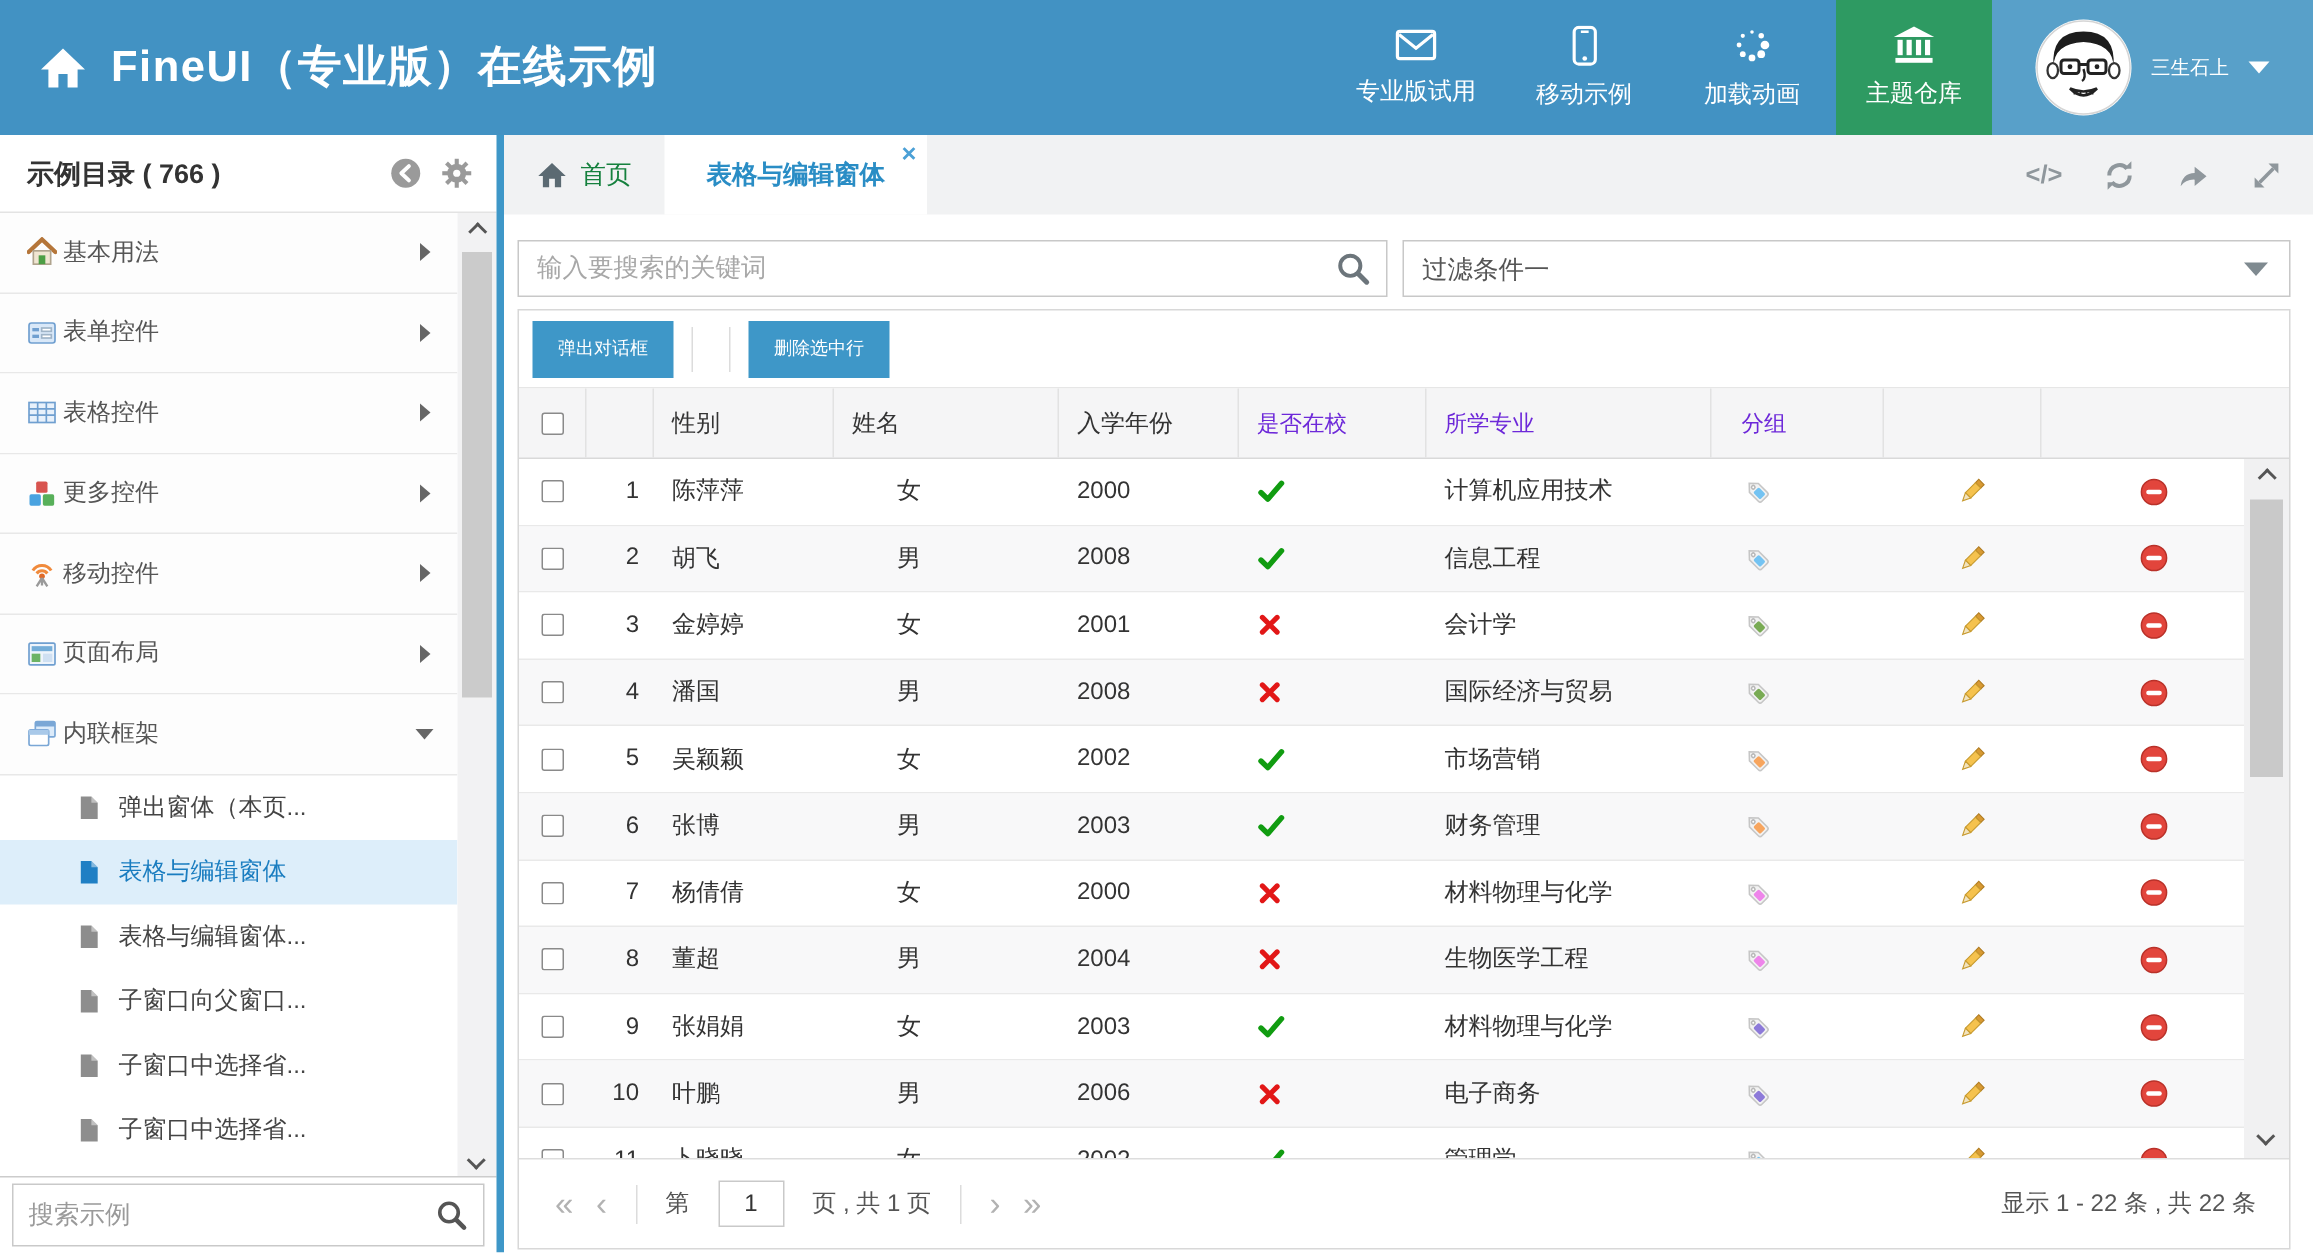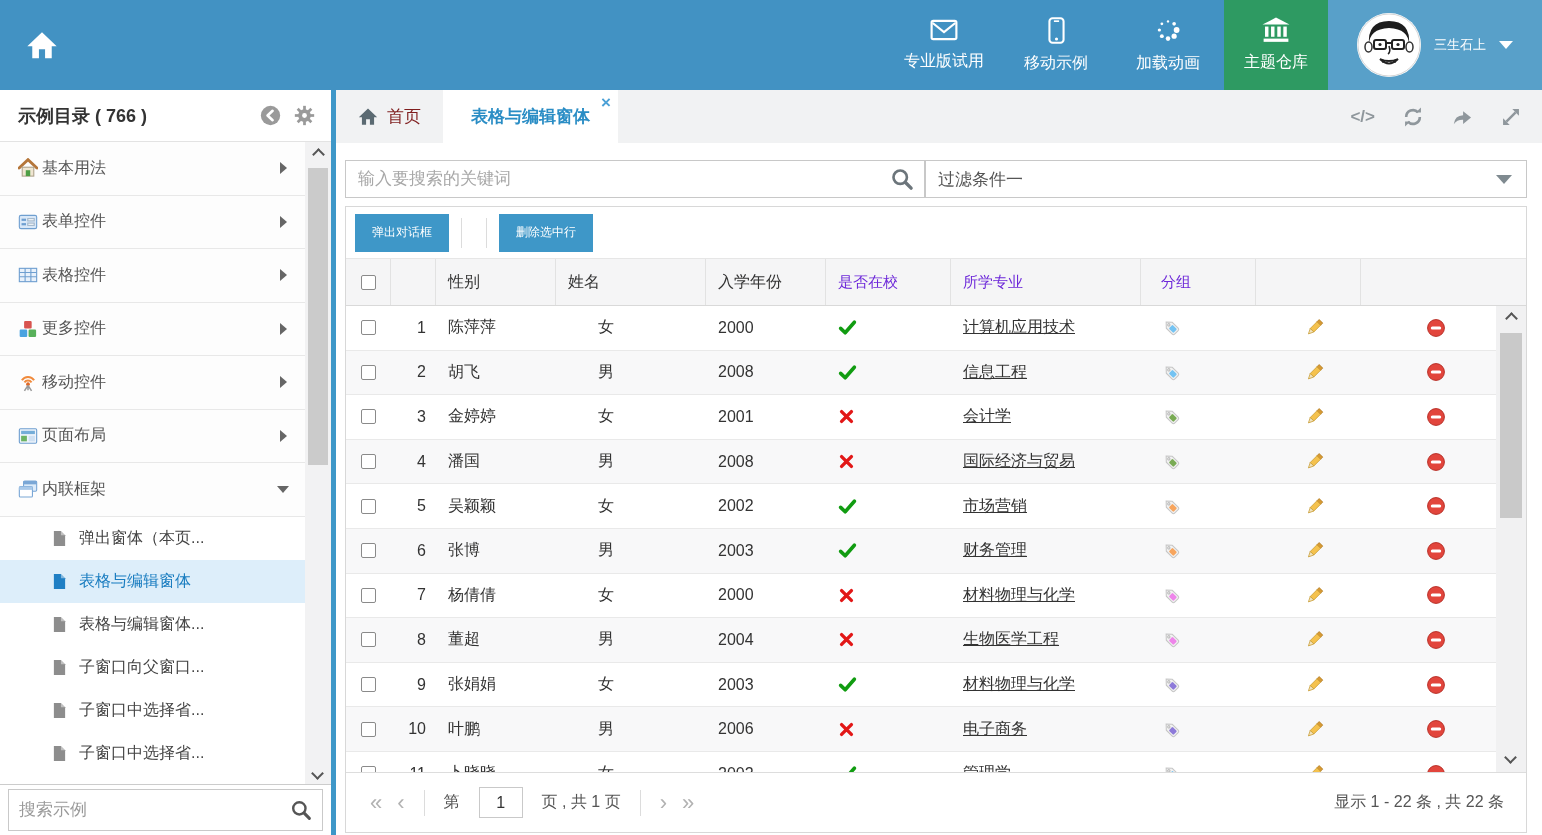--- a/index.html
+++ b/index.html
@@ -40,27 +40,27 @@
   .chev.up{transform:rotate(-135deg);}
   .chev.down{transform:rotate(45deg);position:absolute;bottom:2px;left:8px;}
   .s-search{position:absolute;left:0;right:0;bottom:0;height:51px;background:#fff;border-top:1px solid #cccccc;padding:4px 8px;}
   .s-search-box{height:100%;border:1px solid #c9c9c9;display:flex;align-items:center;padding:0 10px;}
   .s-search-box input{flex:1;border:none;outline:none;font-size:17px;color:#444;font-family:inherit;}
   .s-search-box input::placeholder{color:#9a9a9a;}
 
   
   .main{position:absolute;left:336px;top:90px;right:0;bottom:0;background:#fff;}
   .tabstrip{height:53px;background:#f1f2f3;display:flex;align-items:stretch;}
-  .tab{display:flex;align-items:center;gap:9px;padding:0 22px;cursor:pointer;font-size:17px;color:#7f1d1d;}
+  .tab{display:flex;align-items:center;gap:9px;padding:0 22px;cursor:pointer;font-size:17px;color:#15803d;}
   .tab.active{background:#fff;color:#2a8dc5;font-weight:bold;position:relative;padding:0 28px;}
   .tab-close{position:absolute;top:4px;right:7px;color:#4ba0d6;font-size:17px;font-weight:bold;line-height:1;cursor:pointer;}
   .strip-icons{margin-left:auto;display:flex;align-items:center;gap:27px;padding-right:20px;}
   .strip-icons .sicon{cursor:pointer;color:#8f979c;font-weight:bold;font-size:17px;}
   .content{padding:17px 15px 0 9px;}
-  .controls-row{display:flex;height:38px;}
+  .controls-row{display:flex;gap:10px;height:38px;}
   .search-box{width:580px;border:1px solid #c8c8c8;display:flex;align-items:center;padding:0 10px 0 12px;background:#fff;}
   .search-box input{flex:1;border:none;outline:none;font-size:17px;color:#444;font-family:inherit;}
   .search-box input::placeholder{color:#a8a8a8;}
   .filter-dd{flex:1;border:1px solid #c8c8c8;display:flex;align-items:center;padding:0 14px 0 12px;background:#fff;cursor:pointer;}
   .filter-dd .fval{flex:1;font-size:17px;color:#555;}
   .dd-caret{width:0;height:0;border-left:8px solid transparent;border-right:8px solid transparent;border-top:9px solid #7f8a90;}
 
   .panel{margin-top:8px;height:627px;border:1px solid #d8d8d8;display:flex;flex-direction:column;background:#fff;}
   .panel-toolbar{height:52px;flex:none;display:flex;align-items:center;padding-left:9px;border-bottom:1px solid #e6e6e6;}
   .btn{height:38px;background:#3e97c8;border:none;color:#fff;font-size:12px;padding:0 17px;cursor:pointer;font-family:inherit;}
@@ -77,21 +77,21 @@
   .c-sel{width:45px;flex:none;justify-content:center;padding-left:0;}
   .c-num{width:45px;flex:none;justify-content:flex-end;padding:0 10px 0 0;font-size:16px;color:#333;}
   .c-name{width:150px;flex:none;font-size:16px;color:#333;}
   .c-gender{width:120px;flex:none;font-size:16px;color:#333;}
   .c-year{width:120px;flex:none;font-size:16px;color:#333;}
   .c-school{width:125px;flex:none;}
   .c-major{width:190px;flex:none;}
   .c-group{width:115px;flex:none;padding-left:20px;}
   .c-edit{width:105px;flex:none;justify-content:center;}
   .c-del{width:137px;flex:none;justify-content:center;}
-  .major-link{font-size:16px;color:#333;text-decoration:underline;cursor:pointer;}
+  .major-link{font-size:16px;color:#333;cursor:pointer;}
   .cb{width:15px;height:15px;border:1px solid #8a8a8a;border-radius:2px;background:#fff;cursor:pointer;flex:none;}
   .t-scroll{position:absolute;right:0;top:0;bottom:0;width:30px;background:#f1f1f2;}
   .t-scroll .chev.down{left:10px;}
   .t-thumb{position:absolute;left:4px;right:4px;top:27px;height:185px;background:#c9c9c9;}
   .icon-btn{cursor:pointer;}
 
   .pagination{flex:1;border-top:1px solid #dddddd;display:flex;align-items:center;padding:0 22px 0 24px;gap:15px;}
   .pg-arrow{font-size:22px;color:#b2b2b2;cursor:pointer;line-height:1;}
   .pg-sep{width:1px;height:26px;background:#dcdcdc;margin:0 4px;}
   .pg-text{font-size:16px;color:#555;}
@@ -101,20 +101,21 @@
 </head>
 <body>
 
 <div class="header">
   <div class="brand">
     <span>
       <svg width="32" height="30" viewBox="0 0 24 22">
           <path d="M12 1.5 L23 12 H19.3 V21 H14.3 V14.2 H9.7 V21 H4.7 V12 H1 Z" fill="#fff"></path>
         </svg>
     </span>
+    <span class="brand-title">FineUI（专业版）在线示例</span>
   </div>
   <div class="hnav-item">
     <span>
       <svg width="28" height="24" viewBox="0 0 26 22">
           <rect x="1.5" y="2.5" width="23" height="17" rx="1.5" fill="none" stroke="#fff" stroke-width="2"></rect>
           <path d="M2.5 4.5 L13 13 L23.5 4.5" fill="none" stroke="#fff" stroke-width="2"></path>
         </svg>
     </span>
     <span class="lbl">专业版试用</span>
   </div>

